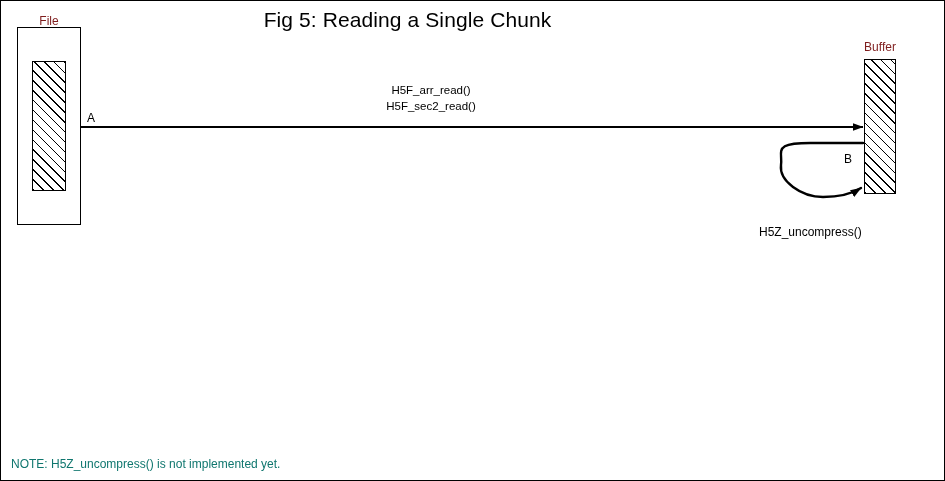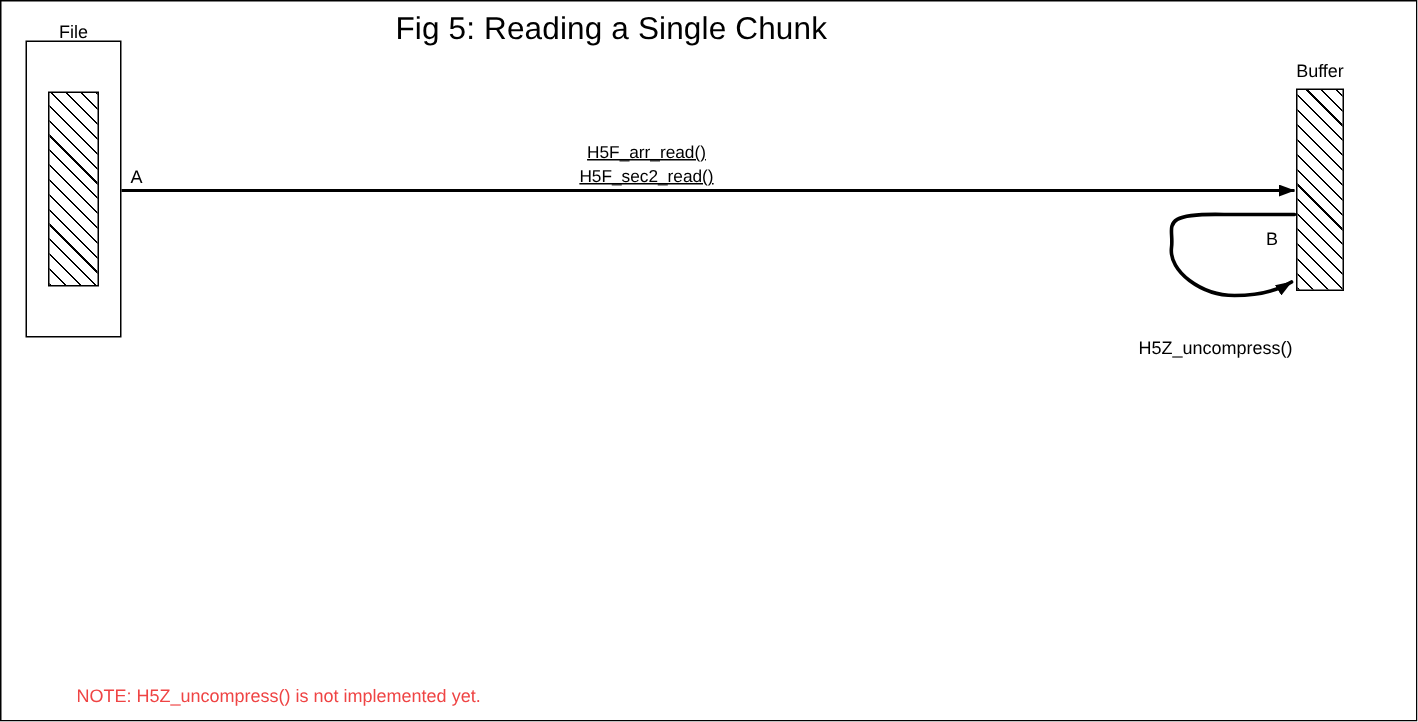--- a/index.html
+++ b/index.html
@@ -25,21 +25,21 @@
     top: 7px;
     width: 813px;
     text-align: center;
     font-size: 21px;
     color: #000000;
     letter-spacing: 0.1px;
   }
   .box-label {
     position: absolute;
     font-size: 12px;
-    color: #000000;
+    color: #7f1d1d;
     text-align: center;
     white-space: nowrap;
   }
   .outline-box {
     position: absolute;
     border: 1px solid #000000;
     box-sizing: border-box;
     background: transparent;
   }
   .hatch {
@@ -66,23 +66,22 @@
   }
   .edge-label {
     position: absolute;
     font-size: 12px;
     color: #000000;
     white-space: nowrap;
   }
   .note {
     position: absolute;
     font-size: 12px;
-    color: #ef4444;
+    color: #0f766e;
     white-space: nowrap;
-    margin-left: 40px;
   }
   svg.overlay {
     position: absolute;
     left: 0;
     top: 0;
     width: 945px;
     height: 481px;
     pointer-events: none;
   }
 </style>
@@ -98,21 +97,21 @@
   <div class="outline-box" style="left:16px; top:26px; width:64px; height:198px;"></div>
 
   <div class="hatch" style="left:31px; top:60px; width:34px; height:130px;"></div>
 
   <div class="box-label" style="left:847px; top:39px; width:64px;">Buffer</div>
 
   <div class="hatch" style="left:863px; top:58px; width:32px; height:135px;"></div>
 
   <div class="edge-label" style="left:86px; top:110px;">A</div>
 
-  <div class="callstack" style="left:330px; top:93px; width:200px;text-decoration:underline;">
+  <div class="callstack" style="left:330px; top:81px; width:200px;">
     <div>H5F_arr_read()</div>
     <div>H5F_sec2_read()</div>
   </div>
 
   <div class="edge-label" style="left:843px; top:151px;">B</div>
 
   <div class="edge-label" style="left:758px; top:210px;margin-top:14px;">H5Z_uncompress()</div>
 
   <svg class="overlay" viewBox="0 0 945 481">
     <defs>

